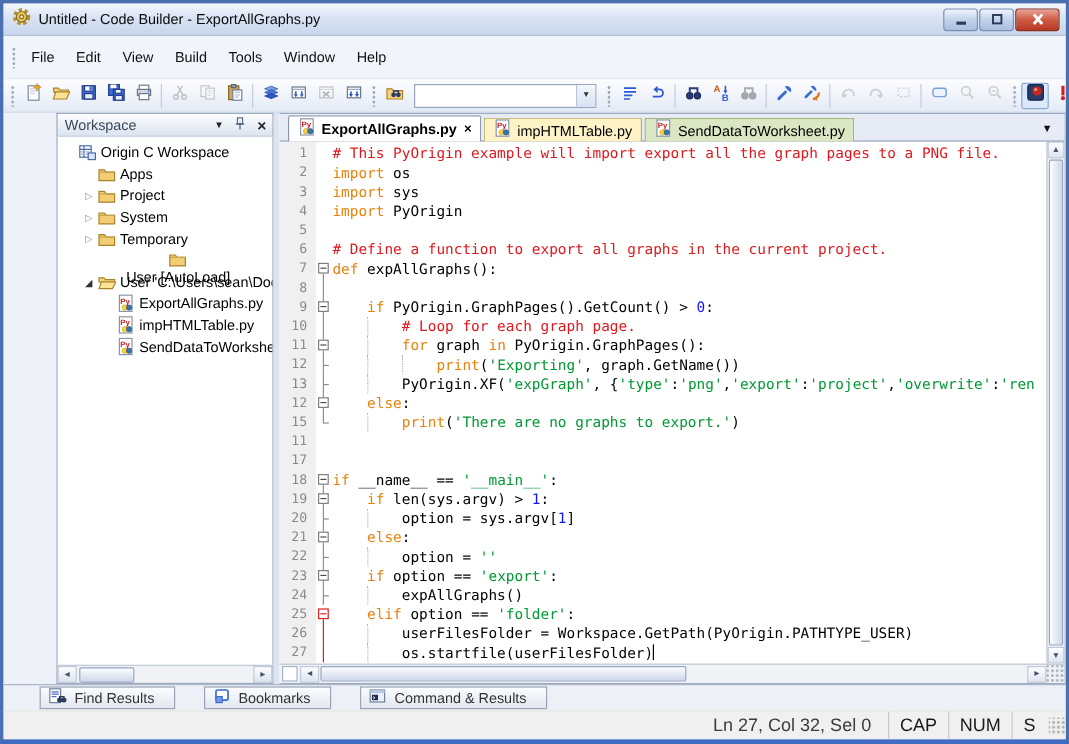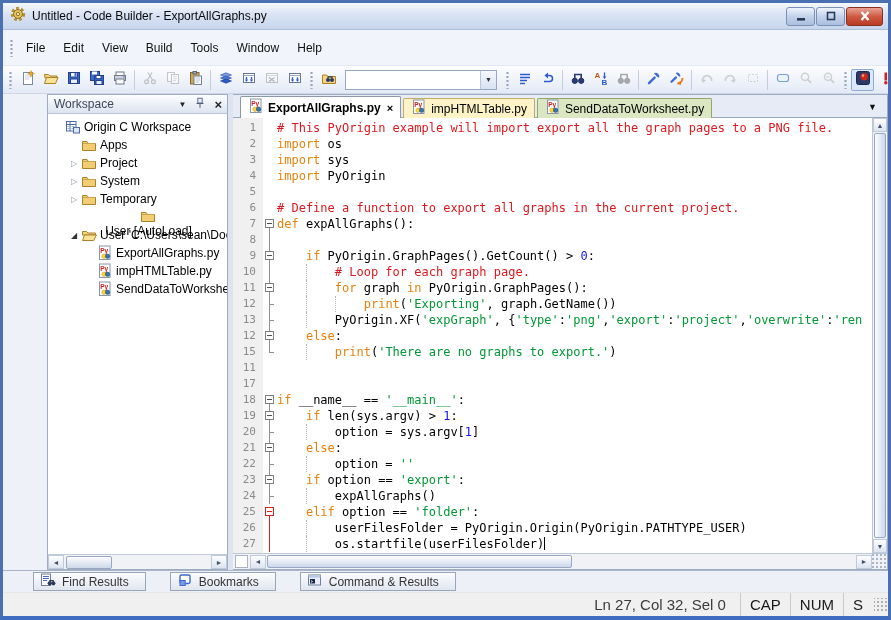--- a/index.html
+++ b/index.html
@@ -730,21 +730,21 @@
                   <i></i>
                 </span>
               </span>
               <span class="ctext"><span>    </span><span class="tok-k">elif</span><span> option == </span><span class="tok-s">'folder'</span><span>:</span></span>
             </div>
             <div class="code-line">
               <span class="ln">26</span>
               <span class="fold r">
                 <i class="fm-vline"></i>
               </span>
-              <span class="ctext"><i class="guide" style="left: 4ch;"></i><span>        userFilesFolder = PyOrigin.Origin(PyOrigin.PATHTYPE_USER)</span></span>
+              <span class="ctext"><i class="guide" style="left: 4ch;"></i><span>        userFilesFolder = Workspace.GetPath(PyOrigin.PATHTYPE_USER)</span></span>
             </div>
             <div class="code-line">
               <span class="ln">27</span>
               <span class="fold r">
                 <i class="fm-vline"></i>
               </span>
               <span class="ctext"><i class="guide" style="left: 4ch;"></i><span>        os.startfile(userFilesFolder)</span><i class="caret"></i></span>
             </div>
           </div>
         <div class="vscroll">

